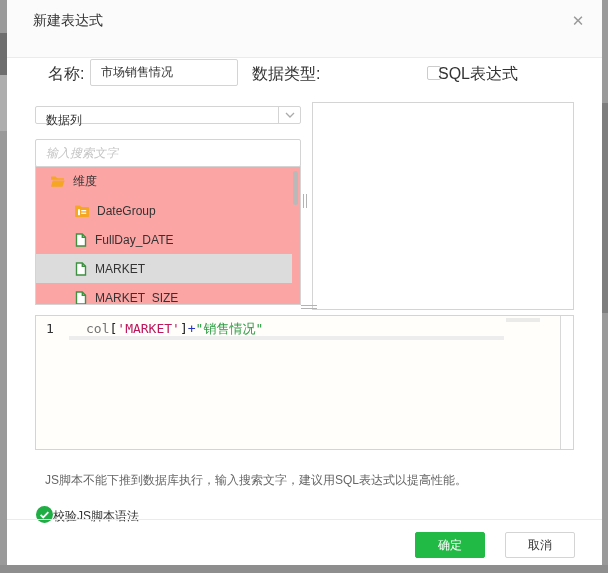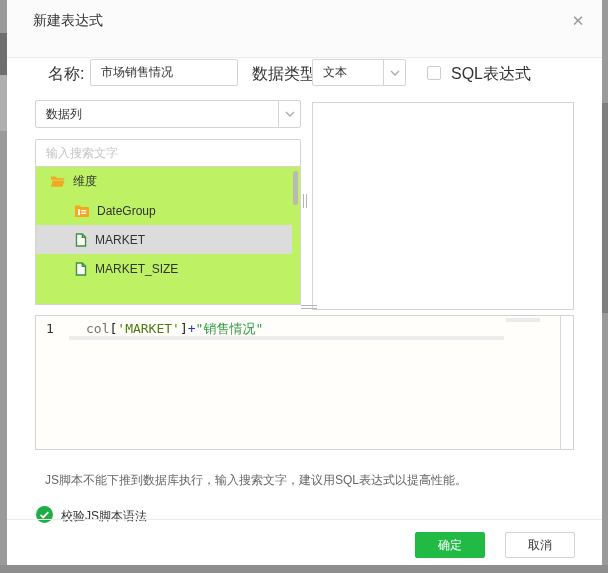--- a/index.html
+++ b/index.html
@@ -22,28 +22,28 @@
   .dlg-close { position:absolute; right:14px; top:0; width:20px; line-height:41px; text-align:center; font-size:15px; color:#999; cursor:pointer; background:none; border:none; }
 
   .lbl { position:absolute; font-size:16px; color:#333; line-height:27px; }
   .box { border:1px solid #d4d4d4; border-radius:2px; background:#fff; font-size:12px; color:#333; }
 
   .name-input { position:absolute; left:83px; top:59px; width:148px; height:27px; padding:4px 10px; font-family:"Liberation Sans",sans-serif; }
   .type-select { position:absolute; left:305px; top:59px; width:94px; height:27px; }
   .type-select .sel-text { position:absolute; left:10px; top:0; line-height:25px; }
   .sel-arrow { position:absolute; right:0; top:0; width:22px; height:100%; border-left:1px solid #d4d4d4; display:flex; align-items:center; justify-content:center; }
   .sql-check { position:absolute; left:420px; top:66px; width:14px; height:14px; border:1px solid #ccc; border-radius:2px; background:#fff; cursor:pointer; }
-  .sql-label { left:444px; top:60px; }
-
-  .source-select { position:absolute; left:28px; top:100px; width:266px; height:28px; }
+  .sql-label { left:431px; top:60px; }
+
+  .source-select { position:absolute; left:28px; top:106px; width:266px; height:18px; }
   .source-select .sel-text { position:absolute; left:10px; top:0; line-height:26px; }
-  .search-input { position:absolute; left:28px; top:139px; width:266px; height:28px; padding:0 10px; font-family:"Liberation Sans",sans-serif; }
+  .search-input { position:absolute; left:28px; top:139px; width:266px; height:28px; padding:0 10px; font-family:"Liberation Sans",sans-serif;font-style:italic; }
   .search-input::placeholder { color:#c4c4c4; }
 
-  .tree { position:absolute; left:28px; top:166px; width:266px; height:139px; border:1px solid #d4d4d4; background:#bef264; overflow:hidden; }
+  .tree { position:absolute; left:28px; top:166px; width:266px; height:139px; border:1px solid #d4d4d4; background:#fca5a5; overflow:hidden; }
   .tree-row { position:relative; height:29px; display:flex; align-items:center; font-size:12px; color:#333; width:calc(100% - 8px); cursor:pointer; }
   .tree-row.lv1 { padding-left:14px; }
   .tree-row.lv2 { padding-left:39px; }
   .tree-row.selected { background:#dcdcdc; }
   .tree-row .ticon { display:inline-flex; margin-right:8px; }
   .tree-scroll { position:absolute; right:2px; top:4px; width:5px; height:34px; background:#b9b9b9; border-radius:3px; cursor:pointer; }
 
   .v-split { position:absolute; left:296px; top:194px; display:flex; gap:2px; cursor:col-resize; }
   .v-split i { display:block; width:1px; height:14px; background:#b3b3b3; }
   .h-split { position:absolute; left:294px; top:305px; display:flex; flex-direction:column; gap:2px; cursor:row-resize; }
@@ -53,26 +53,26 @@
 
   .editor { position:absolute; left:28px; top:315px; width:539px; height:135px; border:1px solid #d4d4d4; background:#fffefb; }
   .editor .gutter-num { position:absolute; left:10px; top:5px; font-family:"DejaVu Sans Mono",monospace; font-size:13px; color:#333; }
   .editor .code-line { position:absolute; left:50px; top:4px; font-family:"DejaVu Sans Mono",monospace; font-size:13px; white-space:pre; }
   .editor .active-bar { position:absolute; left:33px; top:20px; width:435px; height:4px; background:#ededed; }
   .editor .faint-note { position:absolute; left:470px; top:2px; width:34px; height:4px; background:#e3e3e3; opacity:.7; }
   .editor .escroll { position:absolute; right:0; top:0; width:13px; height:100%; border-left:1px solid #d8d8d8; background:#fff; cursor:pointer; }
   .tok-plain { color:#737373; }
   .tok-bracket { color:#222; }
   .tok-op { color:#2433c8; }
-  .tok-str-muted { color:#4d7c0f; }
+  .tok-str-muted { color:#be185d; }
   .tok-str { color:#2f9e44; }
 
   .hint { position:absolute; left:38px; top:472px; font-size:12px; color:#666; }
 
-  .validate-row { position:absolute; left:29px; top:506px; display:flex; align-items:center; gap:8px; cursor:pointer; }
+  .validate-row { position:absolute; left:29px; top:506px; display:flex; align-items:center; cursor:pointer; }
   .validate-row .vlabel { font-size:12px; color:#333; }
 
   .footer-line { position:absolute; left:0; top:519px; width:100%; border-top:1px solid #ebebeb; }
   .btn { position:absolute; top:532px; width:70px; height:26px; border-radius:2px; font-size:12px; font-family:"Liberation Sans",sans-serif; cursor:pointer; }
   .btn-ok { left:408px; background:#21ba45; border:1px solid #21ba45; color:#fff; }
   .btn-cancel { left:498px; background:#fff; border:1px solid #d4d4d4; color:#333; }
 </style>
 </head>
 <body>
 
@@ -90,28 +90,20 @@
   <div class="dialog">
 
     <div class="dlg-header">
       <span class="dlg-title">新建表达式</span>
       <button class="dlg-close">✕</button>
     </div>
 
     <span class="lbl" style="left:41px; top:60px;">名称:</span>
     <input class="box name-input" type="text" value="市场销售情况" style="">
     <span class="lbl" style="left:245px; top:60px;">数据类型:</span>
-    <div class="box type-select">
-      <span class="sel-text">文本</span>
-      <span class="sel-arrow">
-        <svg width="10" height="6" viewBox="0 0 10 6">
-            <path d="M1 1l4 4 4-4" stroke="#aaa" stroke-width="1.3" fill="none"></path>
-          </svg>
-      </span>
-    </div>
     <span class="sql-check"></span>
     <span class="lbl sql-label">SQL表达式</span>
 
     <div class="box source-select">
       <span class="sel-text">数据列</span>
       <span class="sel-arrow">
         <svg width="10" height="6" viewBox="0 0 10 6">
             <path d="M1 1l4 4 4-4" stroke="#aaa" stroke-width="1.3" fill="none"></path>
           </svg>
       </span>
@@ -132,20 +124,29 @@
       <div class="tree-row lv2">
         <span class="ticon">
           <svg width="14" height="12" viewBox="0 0 14 12">
             <path fill="#f5a623" d="M0 1.5c0-.6.4-1 1-1h4l1.2 1.6H13c.6 0 1 .4 1 1V11c0 .6-.4 1-1 1H1c-.6 0-1-.4-1-1z"></path>
             <rect x="3" y="4.2" width="2" height="6" fill="#fff"></rect>
             <rect x="6.2" y="5" width="5" height="1.3" fill="#fff"></rect>
             <rect x="6.2" y="7.6" width="5" height="1.3" fill="#fff"></rect>
           </svg>
         </span>
         <span>DateGroup</span>
+      </div>
+      <div class="tree-row lv2">
+        <span class="ticon">
+          <svg width="12" height="14" viewBox="0 0 12 14">
+            <path d="M1.5 1h5.8l3.2 3.2v8.8H1.5z" fill="#fff" stroke="#3d9140" stroke-width="1.4"></path>
+            <path d="M7.3 1v3.2h3.2" fill="none" stroke="#3d9140" stroke-width="1.4"></path>
+          </svg>
+        </span>
+        <span>FullDay_DATE</span>
       </div>
       <div class="tree-row lv2 selected">
         <span class="ticon">
           <svg width="12" height="14" viewBox="0 0 12 14">
             <path d="M1.5 1h5.8l3.2 3.2v8.8H1.5z" fill="#fff" stroke="#3d9140" stroke-width="1.4"></path>
             <path d="M7.3 1v3.2h3.2" fill="none" stroke="#3d9140" stroke-width="1.4"></path>
           </svg>
         </span>
         <span>MARKET</span>
       </div>

